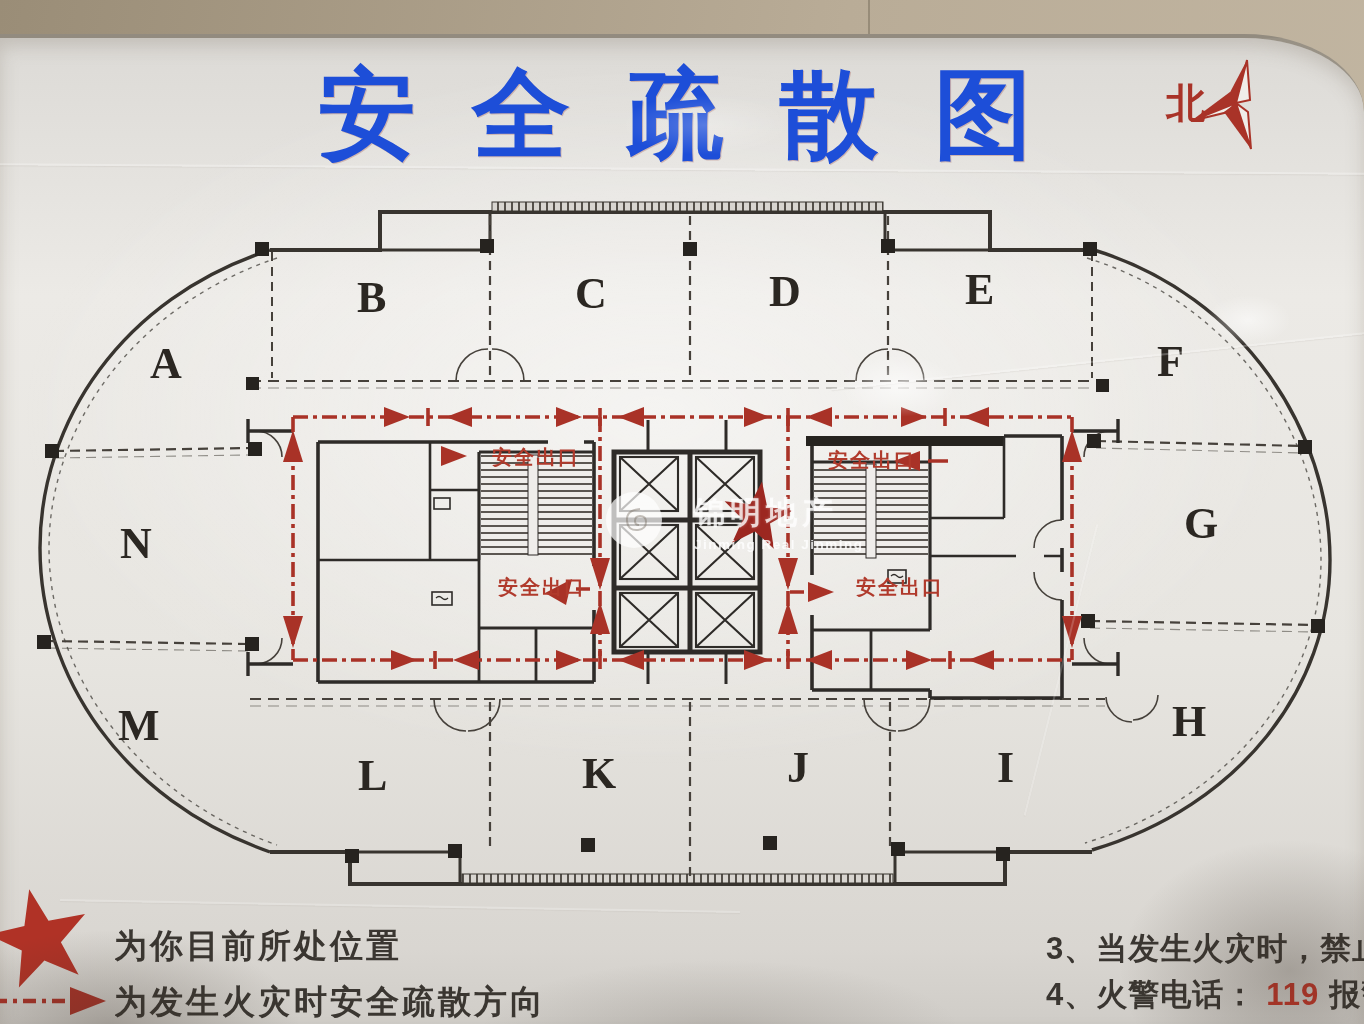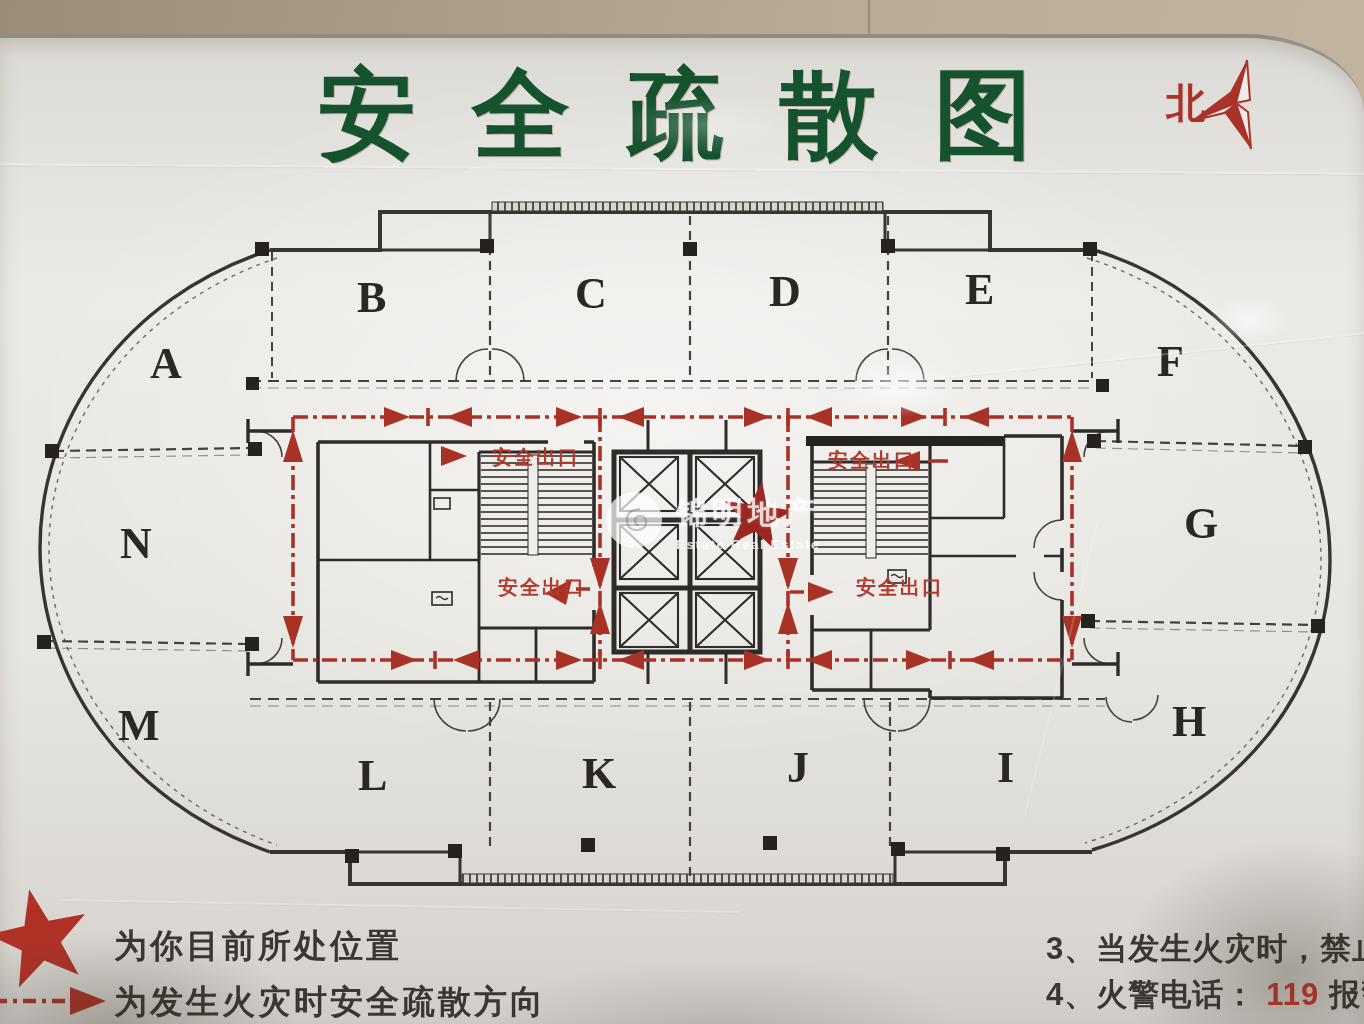--- a/index.html
+++ b/index.html
@@ -8,26 +8,26 @@
   .sign{position:absolute;left:0;top:34px;width:1364px;height:990px;
     background:
       radial-gradient(ellipse 900px 500px at 48% 38%, rgba(255,255,255,.5), rgba(255,255,255,0) 70%),
       linear-gradient(180deg,#dcdad6,#eceae6 26%,#e7e5e0 62%,#d9d6d1 92%,#cfccc7);
     border-top:4px solid rgba(96,85,68,.55);
     border-top-right-radius:120px 78px;
     box-shadow:inset 0 8px 18px rgba(120,108,90,.25);}
   .wall-seam{position:absolute;left:868px;top:0;width:2px;height:36px;background:rgba(90,80,64,.35);}
   .abs{position:absolute;}
   .title{left:318px;top:50px;font-family:"Liberation Serif",serif;font-weight:bold;
-    font-size:98px;letter-spacing:56px;color:#14532d;white-space:nowrap;
+    font-size:98px;letter-spacing:56px;color:#1d4ed8;white-space:nowrap;
     text-shadow:1px 1px 0 rgba(140,40,30,.25);}
   .north-label{left:1166px;top:76px;font-size:40px;font-weight:bold;color:#a93328;}
   .sec{font-family:"Liberation Serif",serif;font-weight:bold;font-size:44px;color:#2b2722;}
   .exit{font-size:20px;font-weight:bold;color:#b03a2c;letter-spacing:2px;white-space:nowrap;margin-left:20px;}
-  .wm{left:606px;top:492px;display:flex;align-items:flex-start;gap:14px;opacity:.82;}
+  .wm{left:606px;top:492px;display:flex;align-items:flex-start;gap:32px;opacity:.82;}
   .wm-logo{width:56px;height:56px;border-radius:50%;background:rgba(255,255,255,.85);
     display:flex;align-items:center;justify-content:center;}
   .wm-cn{font-size:31px;font-weight:bold;color:#fff;letter-spacing:5px;text-shadow:0 0 3px rgba(255,255,255,.4);}
   .wm-en{font-size:13.5px;font-weight:bold;color:#fff;letter-spacing:1.5px;margin-top:3px;}
   .legend-text{font-size:33px;font-weight:bold;color:#3a3631;letter-spacing:3px;white-space:nowrap;}
   .note{font-size:31px;font-weight:bold;color:#3a3631;letter-spacing:1px;white-space:nowrap;}
   .note .phone{color:#c23527;padding:0 10px;}
   .crease{position:absolute;background:rgba(255,255,255,.55);box-shadow:0 1px 1px rgba(110,100,88,.18);}
   .glare{position:absolute;border-radius:50%;background:radial-gradient(closest-side,rgba(255,255,255,.85),rgba(255,255,255,0));}
   .shadow{position:absolute;border-radius:50%;}
@@ -251,21 +251,21 @@
 <div class="abs exit" style="left:836px;top:574px">安全出口</div>
 
 <div class="abs wm">
   <div class="wm-logo">
     <svg width="36" height="36" viewBox="0 0 36 36">
       <path d="M 24 7 q -14 1 -13 12 q 1 10 11 9 q 8 -1 8 -8 q 0 -6 -6 -6 q -5 0 -5 5 q 0 4 4 4" fill="none" stroke="#b9b4ae" stroke-width="2"></path>
     </svg>
   </div>
   <div>
     <div class="wm-cn">锦明地产</div>
-    <div class="wm-en">Estate Real Estate</div>
+    <div class="wm-en">Jinming Real Jinming</div>
   </div>
 </div>
 
 <div class="abs legend-text" style="left:114px;top:924px">为你目前所处位置</div>
 <div class="abs legend-text" style="left:114px;top:980px">为发生火灾时安全疏散方向</div>
 
 <div class="abs note" style="left:1046px;top:928px"><span>3、</span><span>当发生火灾时，禁止使用电</span></div>
 <div class="abs note" style="left:1046px;top:974px"><span>4、</span><span>火警电话：</span><span class="phone">119</span><span>报警电话</span></div>
 
 <div class="crease" style="left:0;top:168px;width:1364px;height:2px;transform:rotate(.4deg);opacity:.5"></div>

